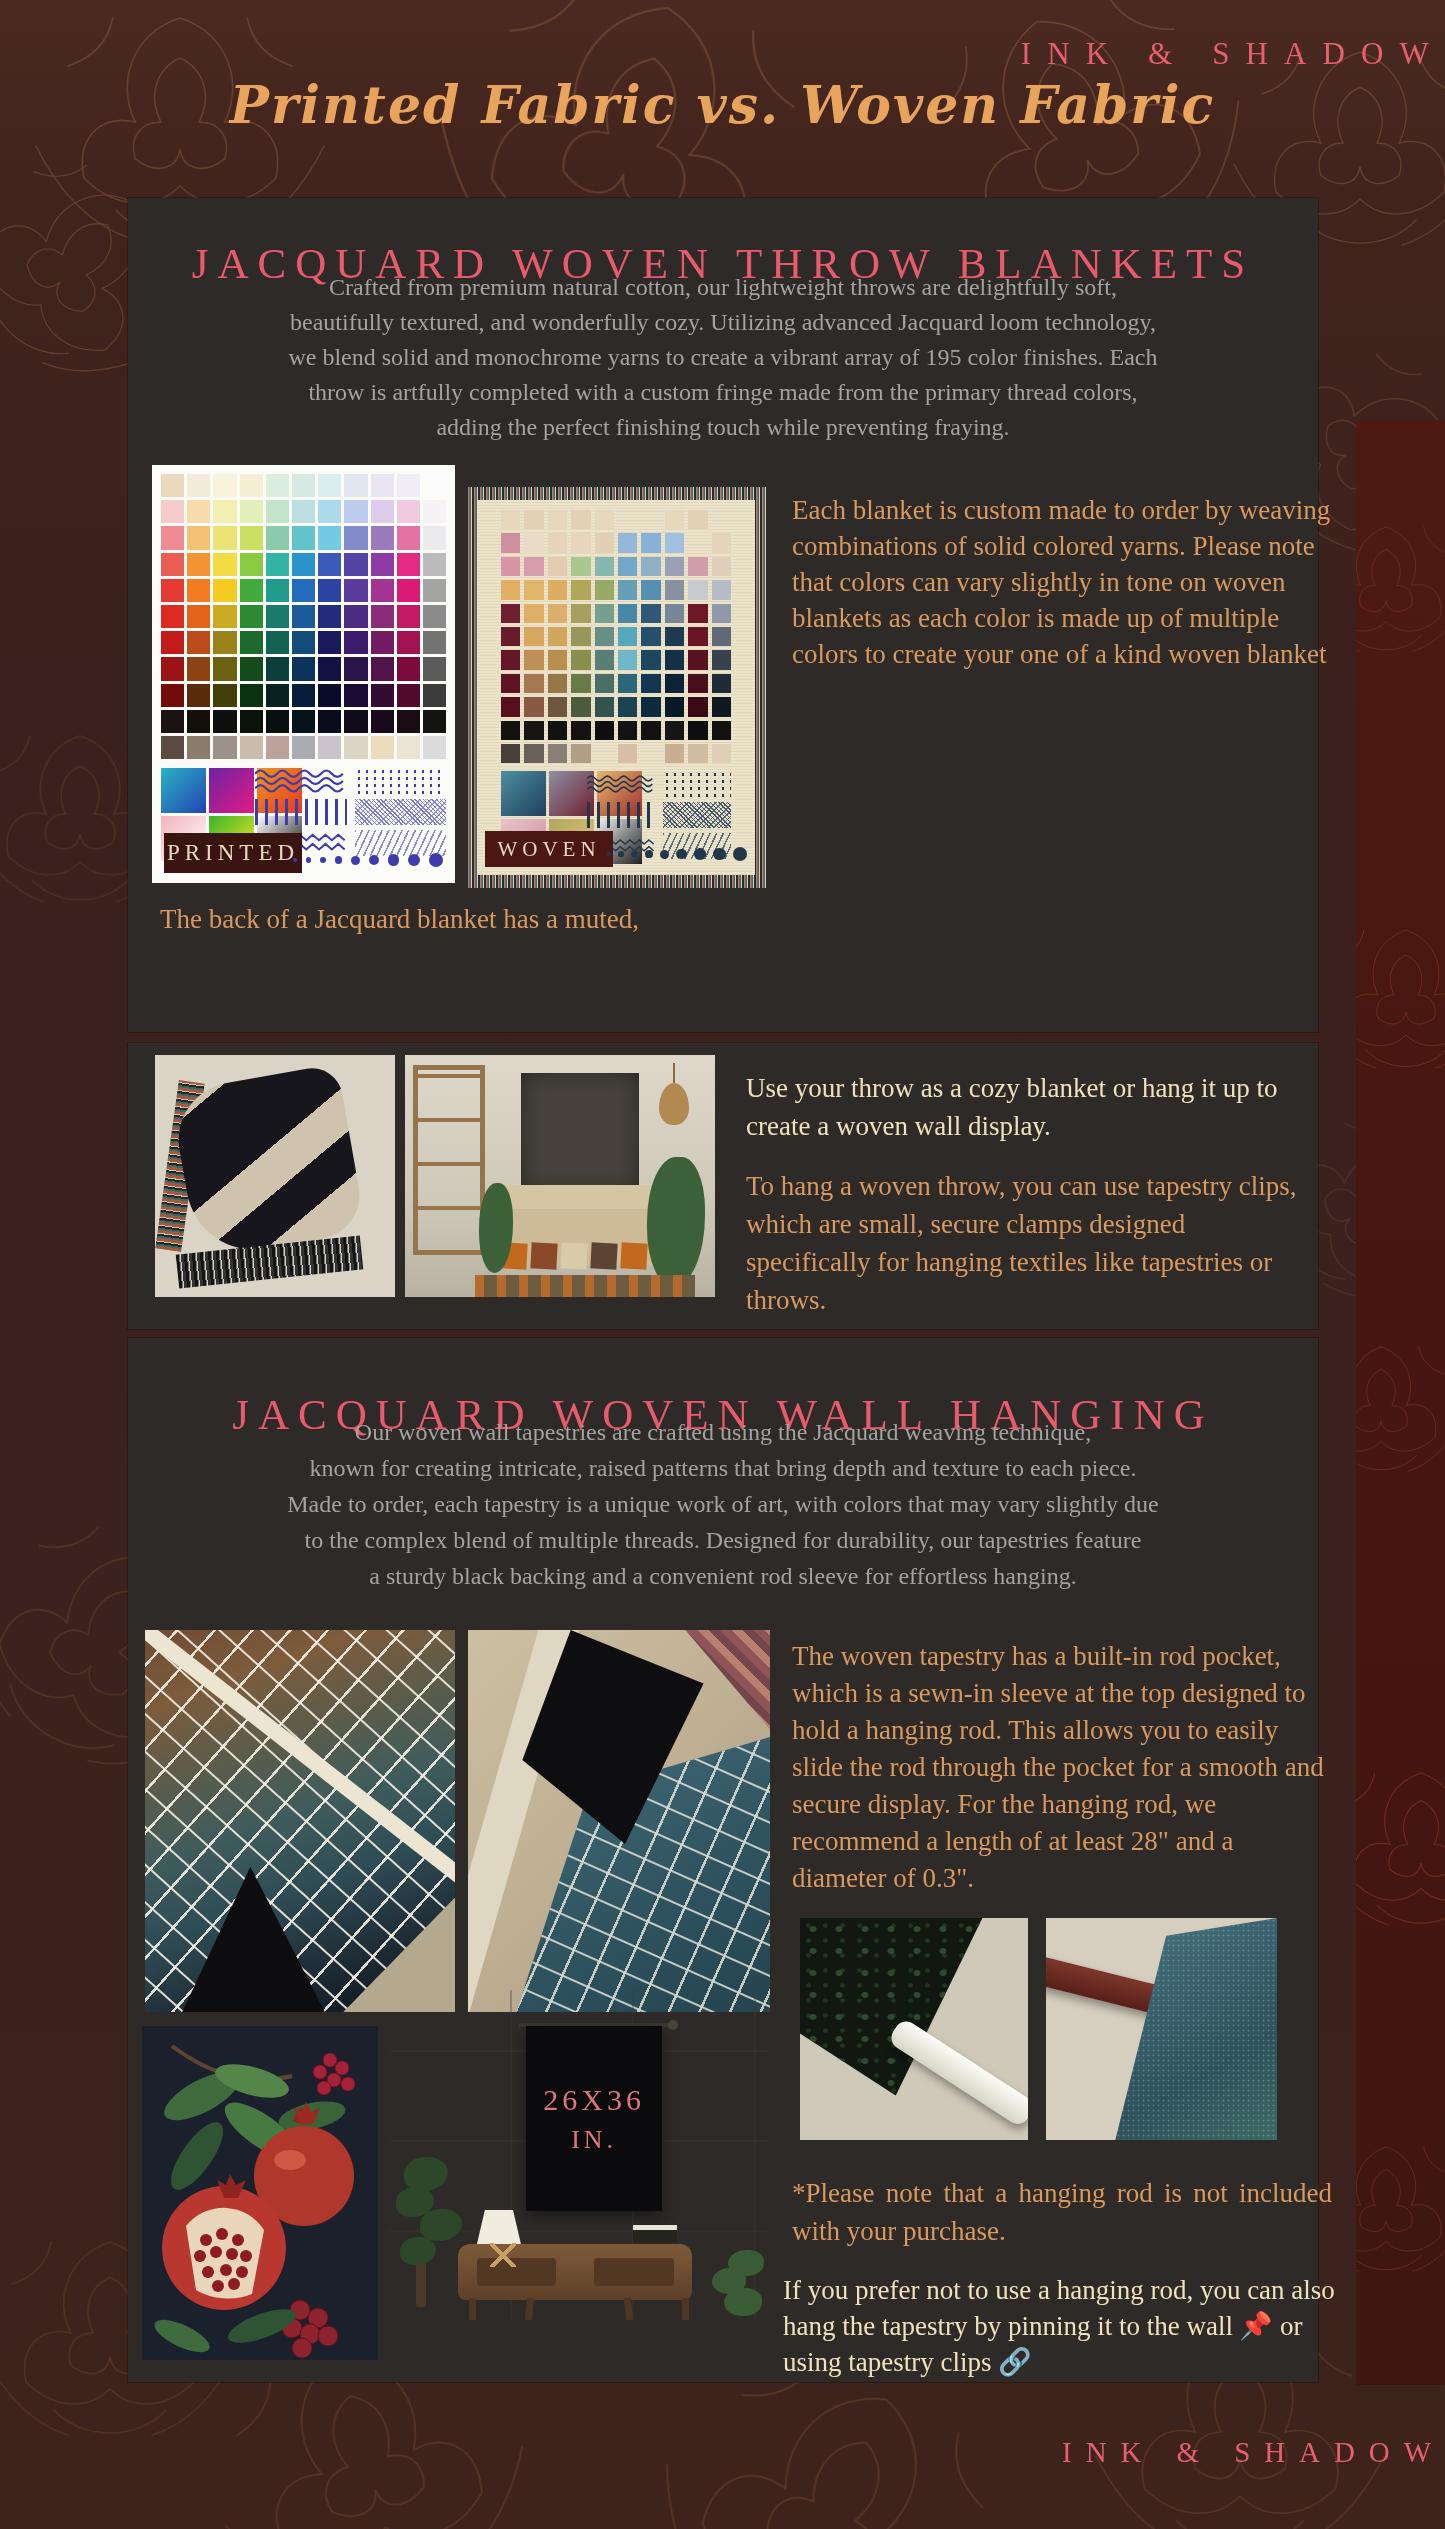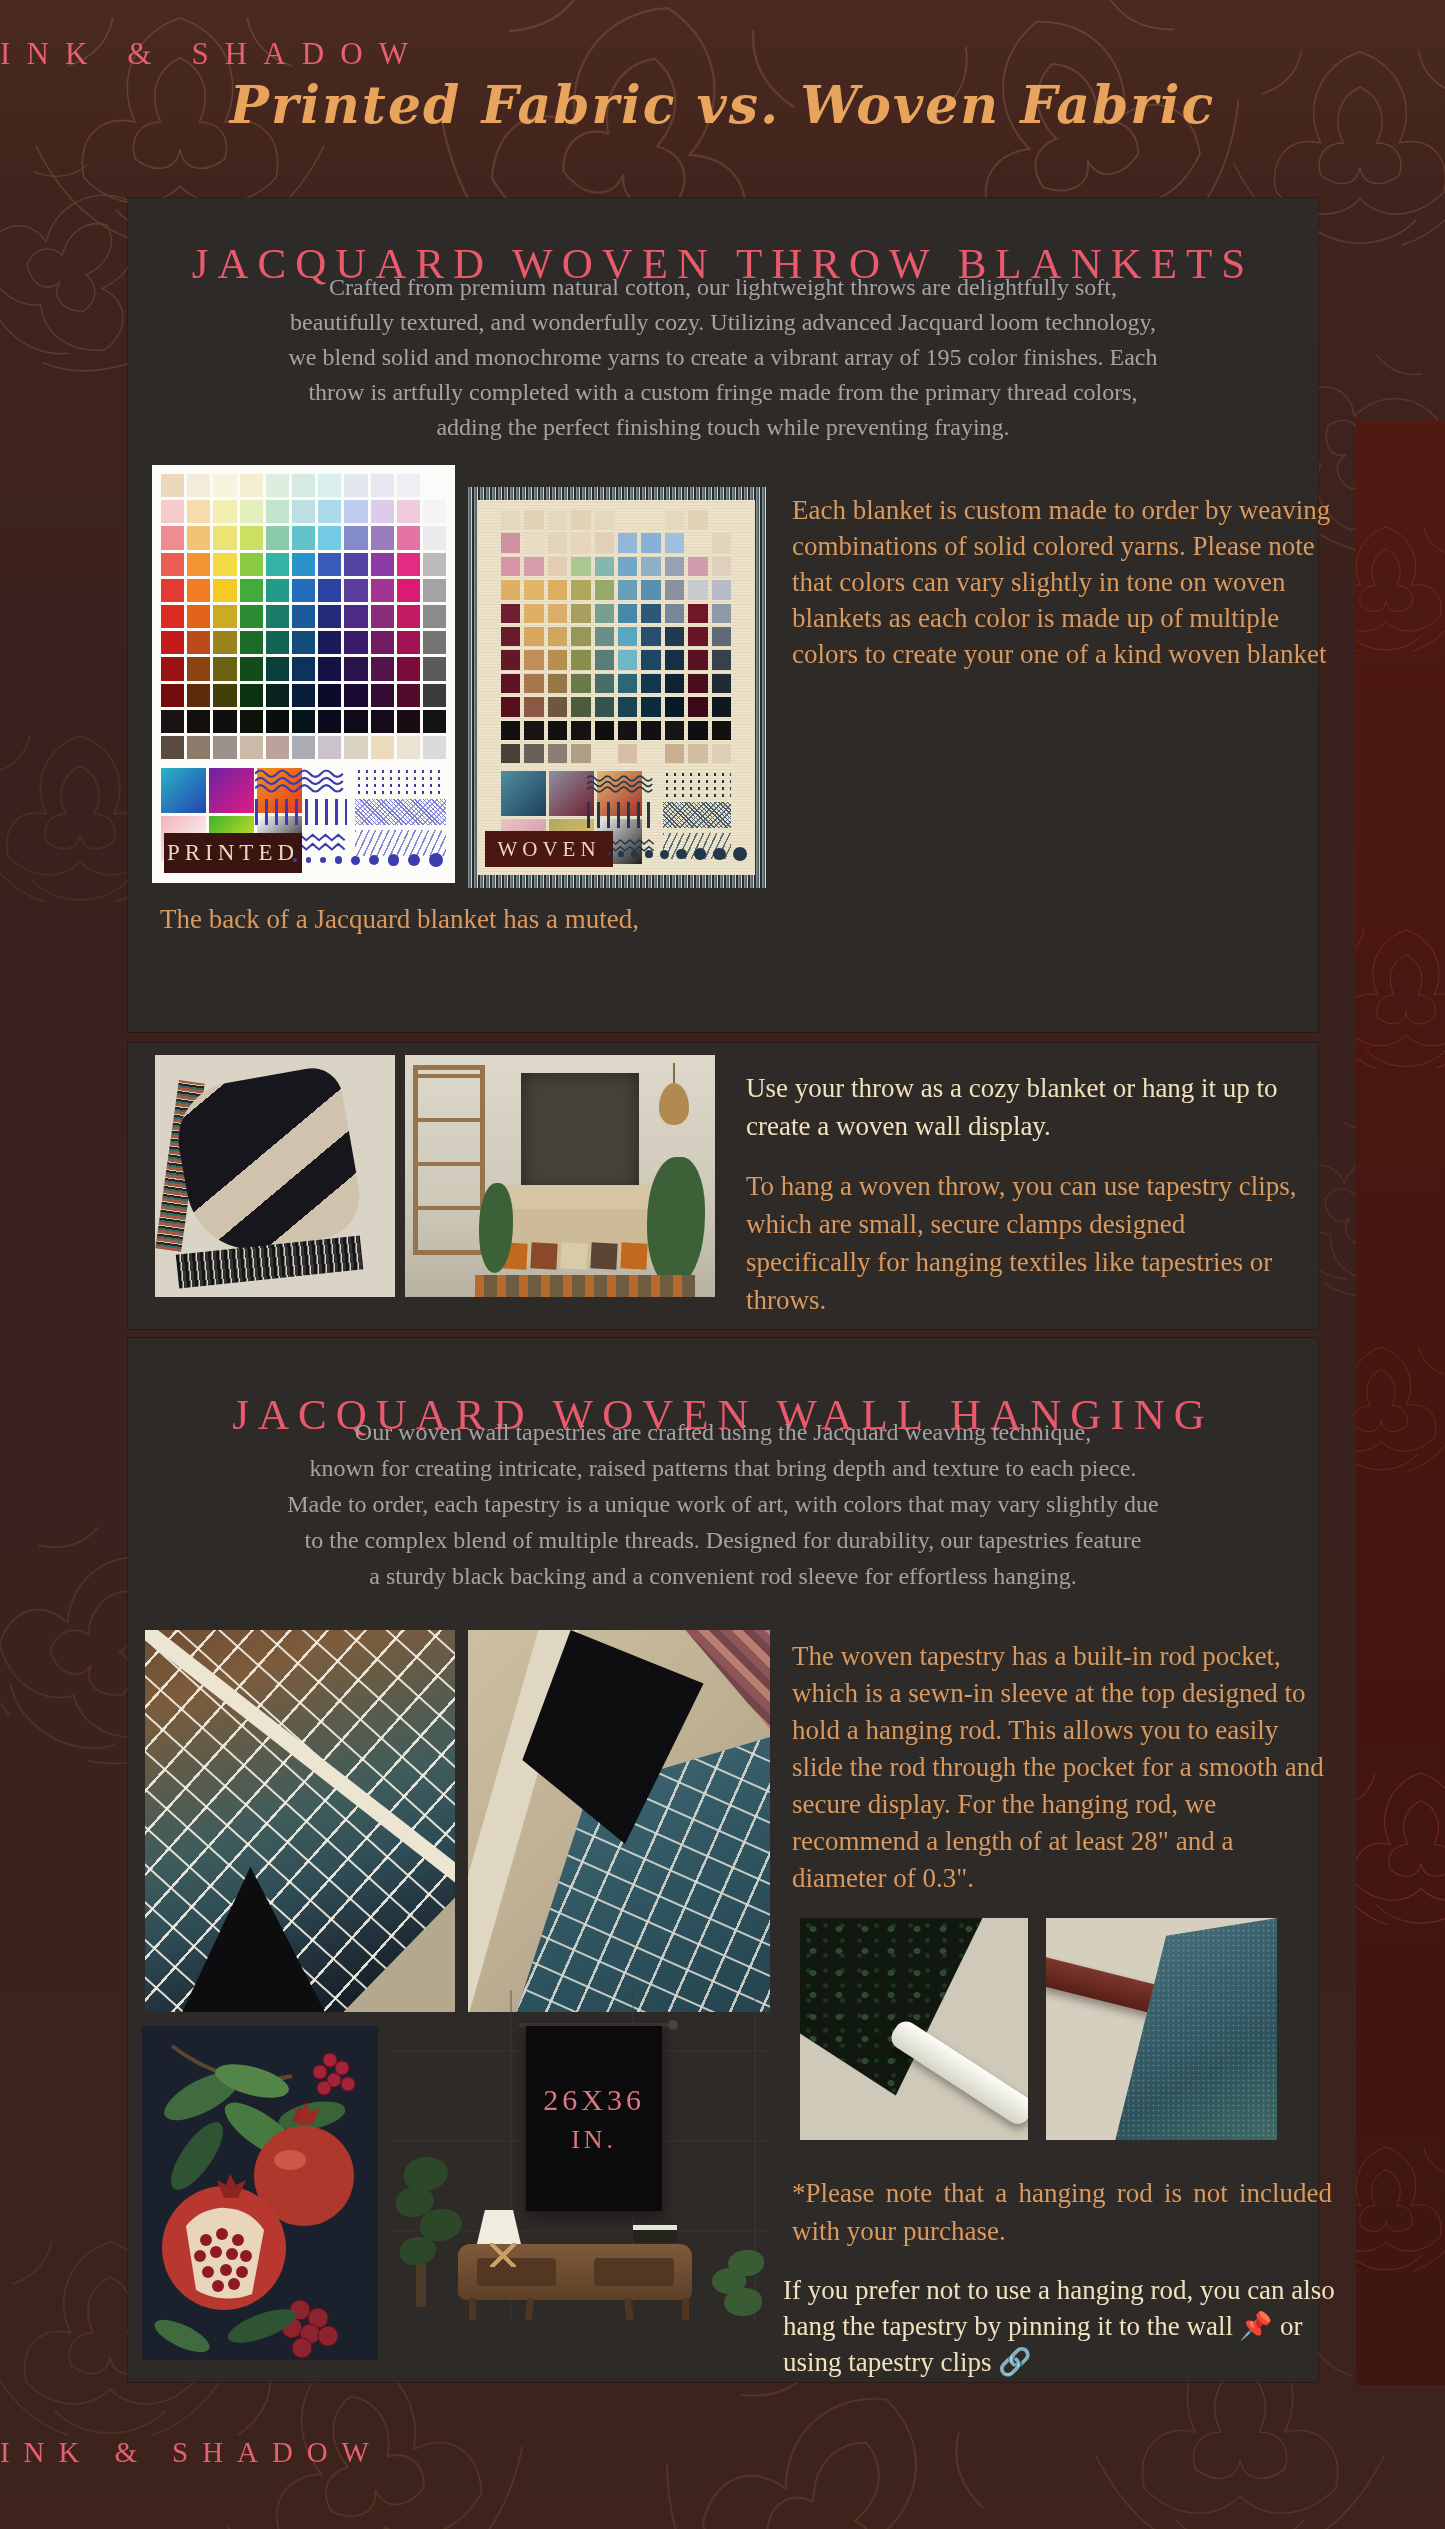--- a/index.html
+++ b/index.html
@@ -8,21 +8,21 @@
         font-family:"Liberation Serif", serif;}
   .floral{position:absolute;inset:0;pointer-events:none;}
   .right-strip{position:absolute;left:1356px;top:420px;width:89px;height:1965px;
         background:linear-gradient(180deg,#4e1a12,#451510 60%,#3f1710);z-index:1;}
   .card{position:absolute;left:128px;width:1190px;background:#2e2a28;z-index:2;
         box-shadow:0 0 0 1px rgba(0,0,0,.25);}
   #card1{top:198px;height:834px;}
   #card2{top:1043px;height:286px;}
   #card3{top:1338px;height:1044px;}
 
-  .brand{position:absolute;width:100%;text-align:left;color:#e85f6e;z-index:3;
+  .brand{position:absolute;width:100%;text-align:right;color:#e85f6e;z-index:3;
         letter-spacing:.52em;font-size:31px;}
   #brand-top{top:36px;}
   #brand-bottom{top:2436px;font-size:29px;letter-spacing:.48em;}
   #subtitle{position:absolute;top:74px;width:100%;text-align:center;z-index:3;
         color:#e8a45c;font-size:52px;font-style:italic;font-weight:700;
         font-family:"DejaVu Serif", serif;letter-spacing:2px;}
 
   .h-sec{position:absolute;width:100%;text-align:center;color:#ea5a6d;
         font-size:43px;letter-spacing:9px;font-weight:400;}
   .intro{position:absolute;width:100%;text-align:center;color:#a3a3a3;

